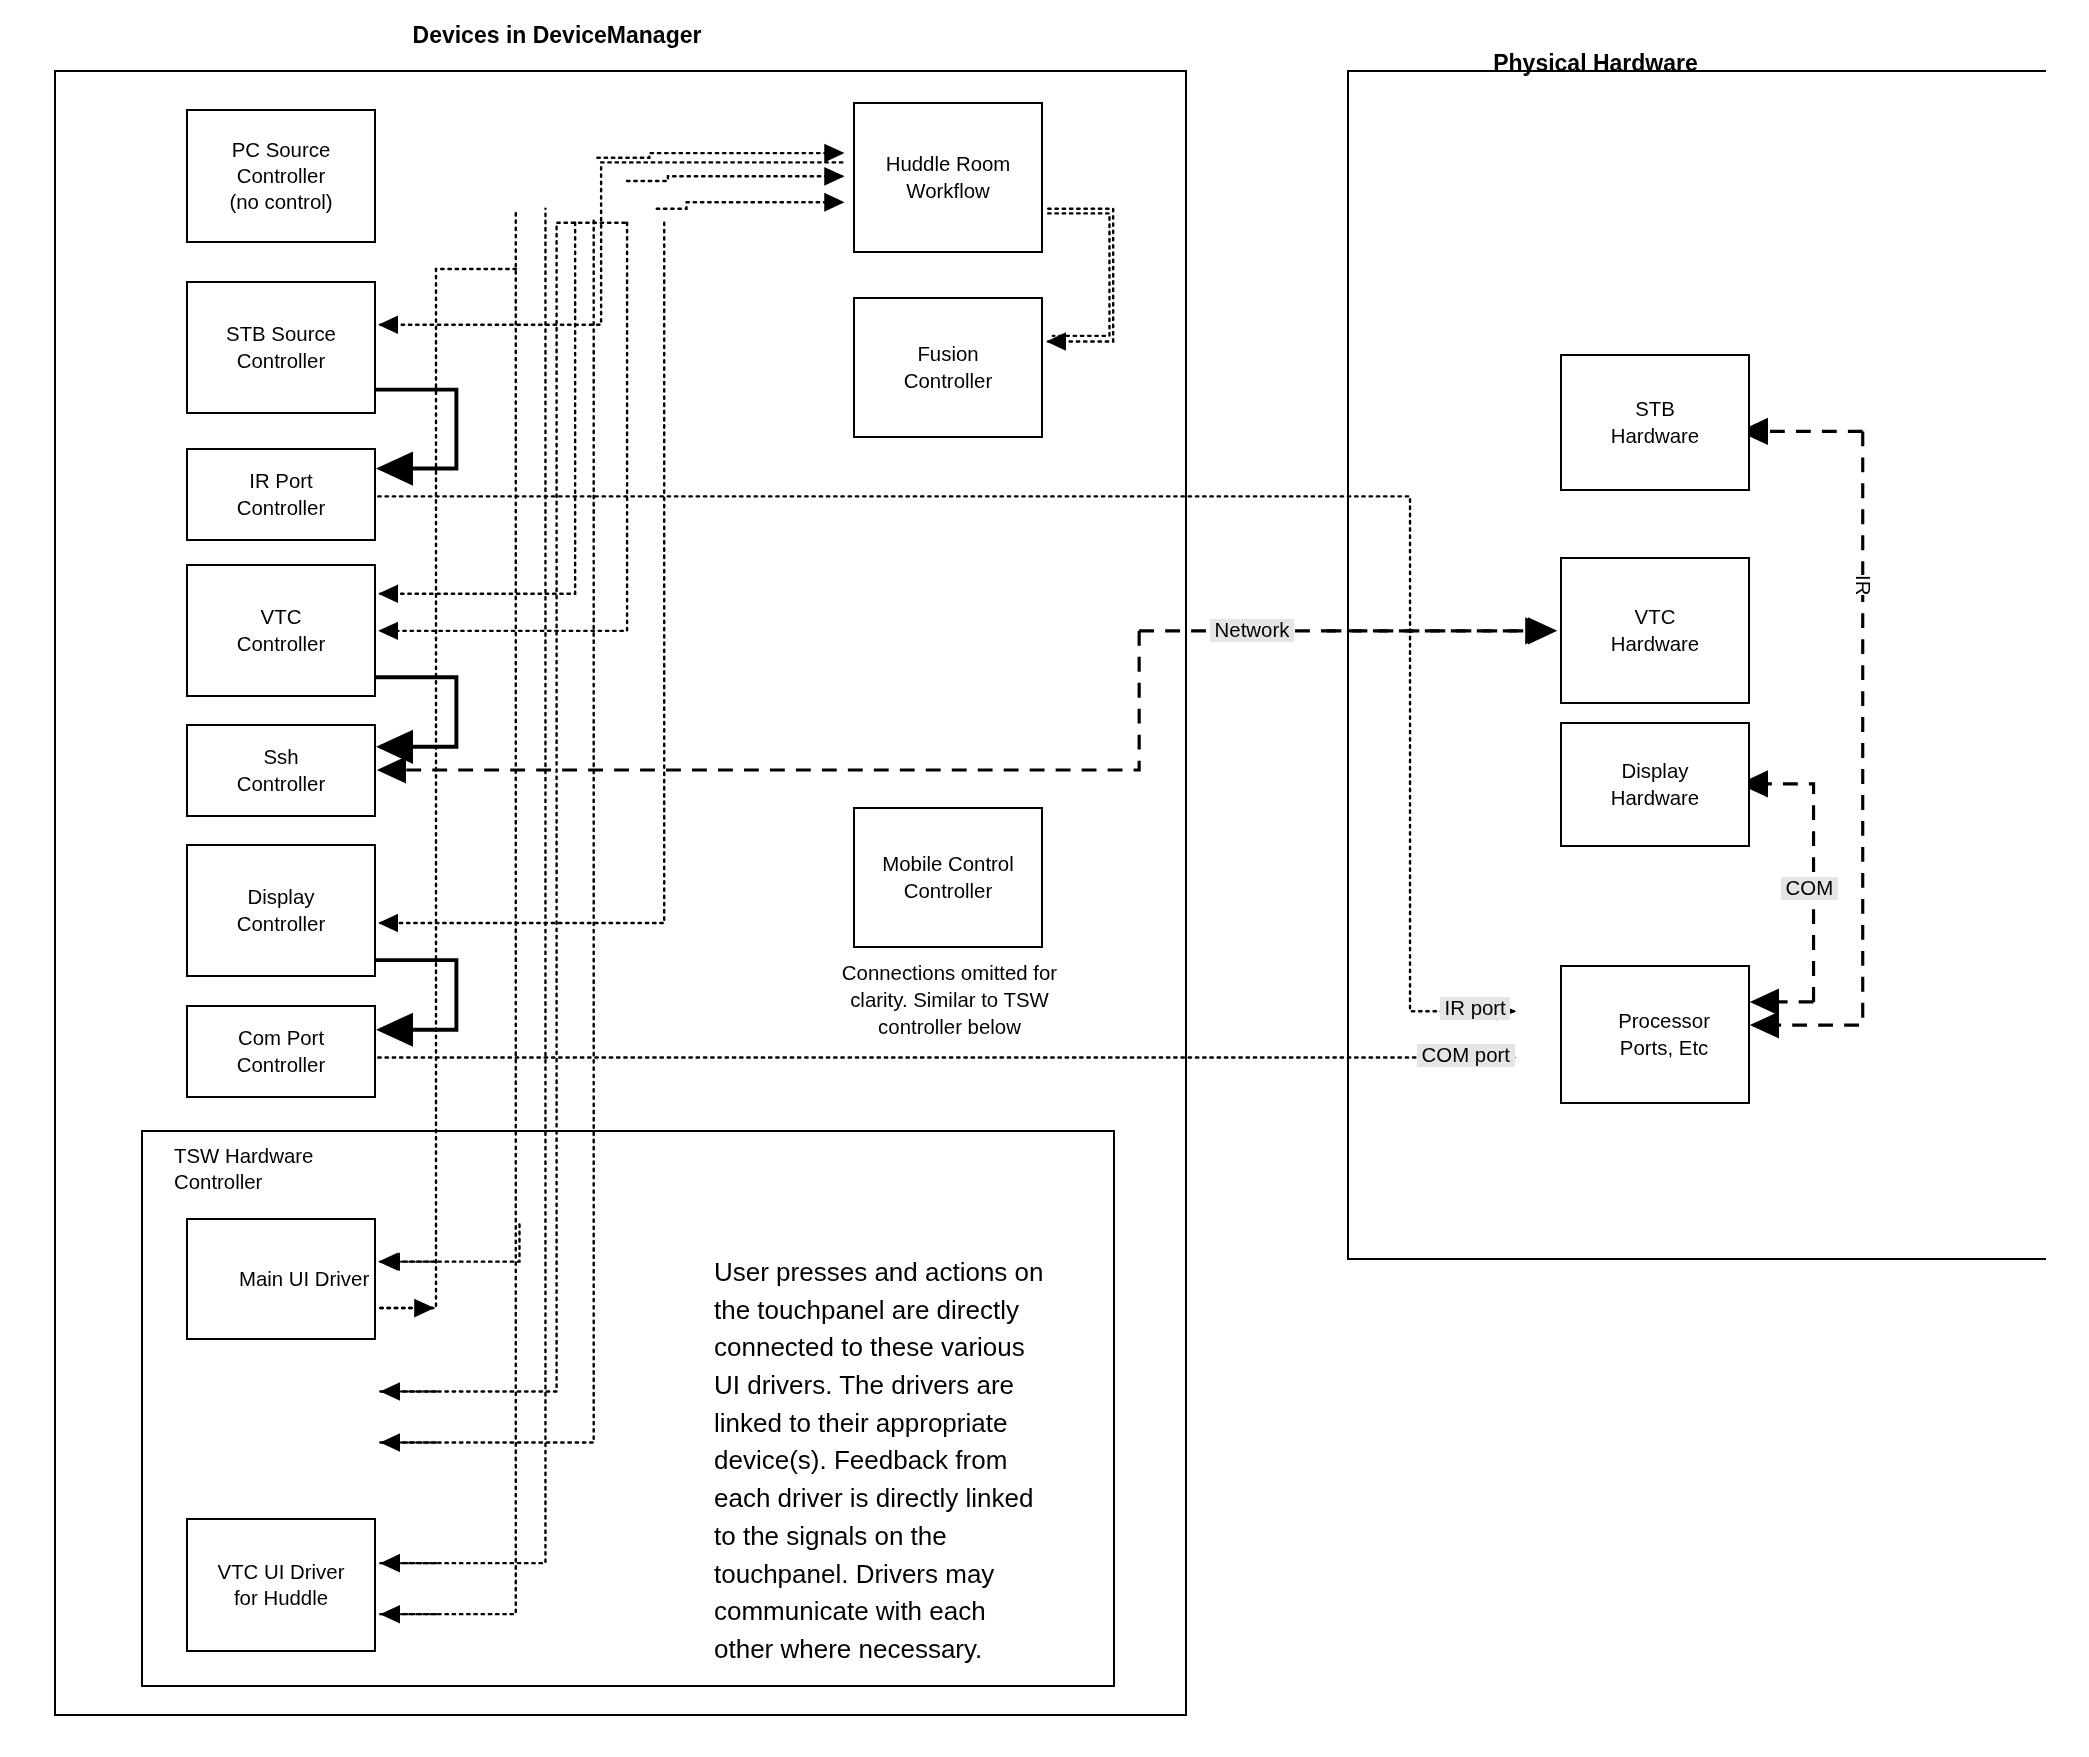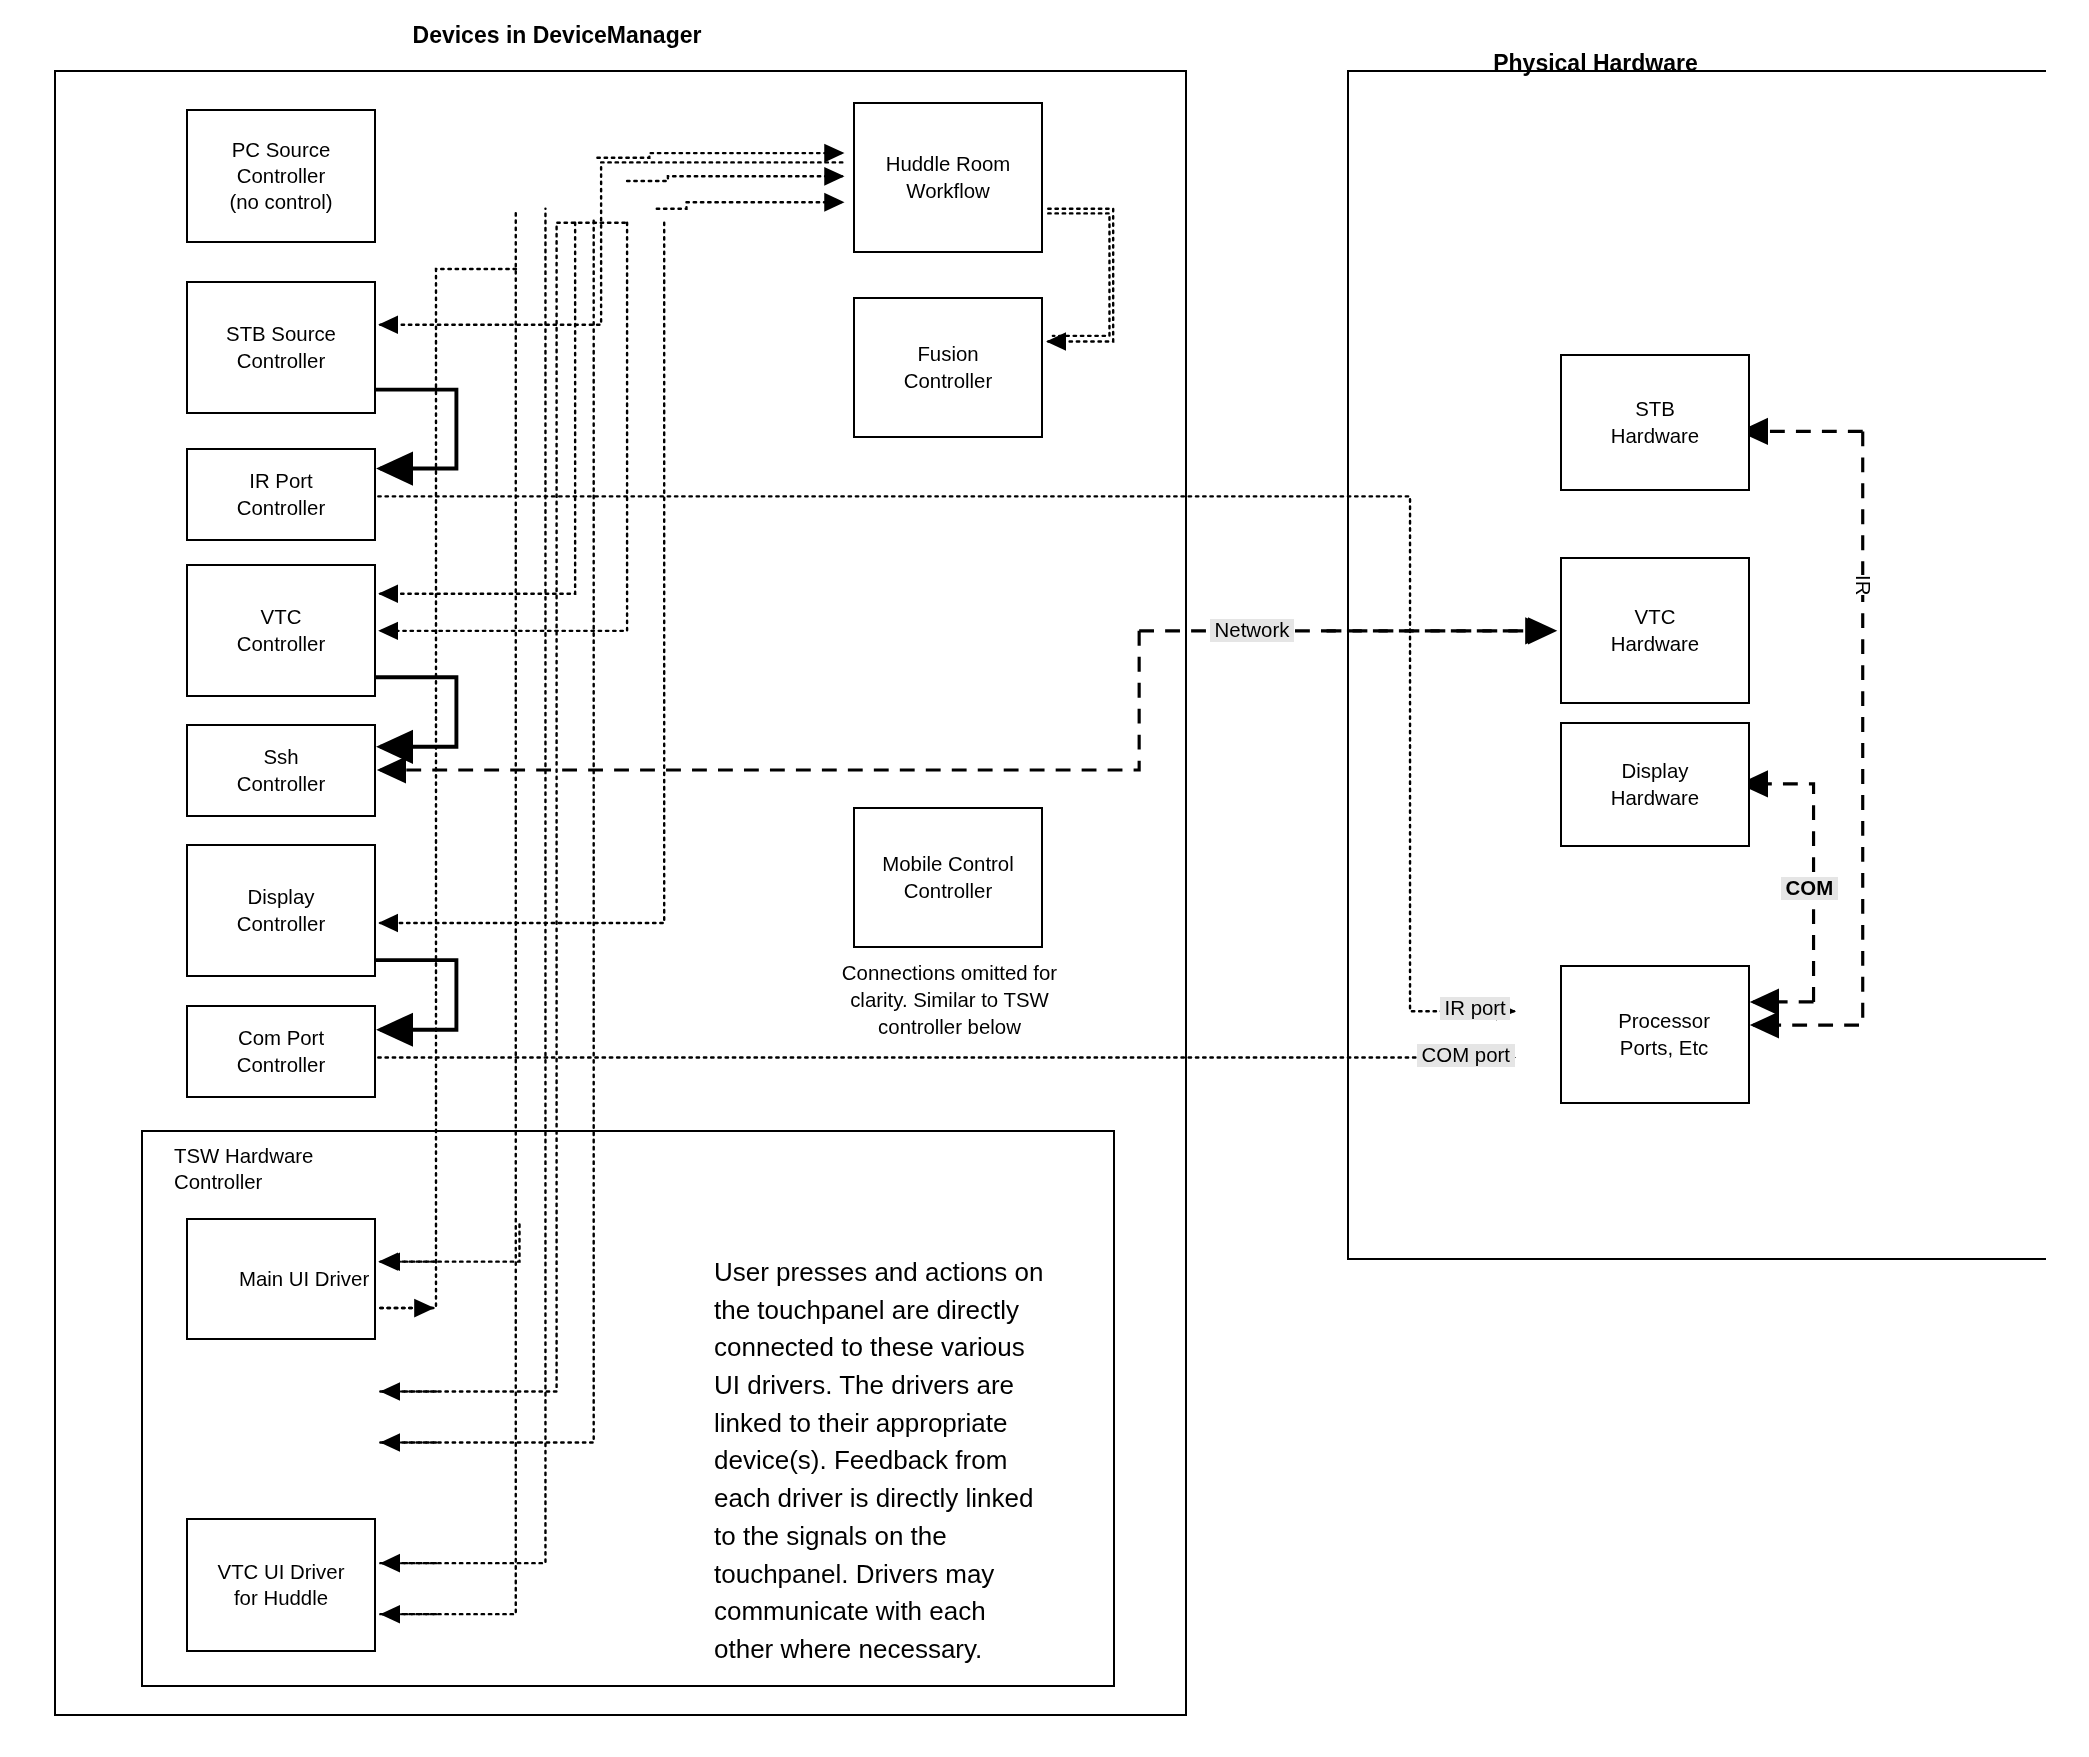--- a/index.html
+++ b/index.html
@@ -232,18 +232,18 @@
 Hardware</div>
   <div class="box" style="left:1560px; top:557px; width:190px; height:147px;">VTC
 Hardware</div>
   <div class="box" style="left:1560px; top:722px; width:190px; height:125px;">Display
 Hardware</div>
   <div class="box" style="left:1560px; top:965px; width:190px; height:139px;padding-left:20px;">Processor
 Ports, Etc</div>
 
   <div class="edgelabel" style="left:1210px; top:619px;">Network</div>
   <div class="vlabel" style="left:1851px; top:575px; writing-mode:vertical-rl; text-orientation:mixed;">IR</div>
-  <div class="edgelabel" style="left:1781px; top:877px;font-weight:bold;">COM</div>
+  <div class="edgelabel" style="left:1781px; top:877px;">COM</div>
   <div class="edgelabel" style="left:1440px; top:997px;">IR port</div>
   <div class="edgelabel" style="left:1417px; top:1044px;">COM port</div>
 
 </div>
 
 
 </body></html>

